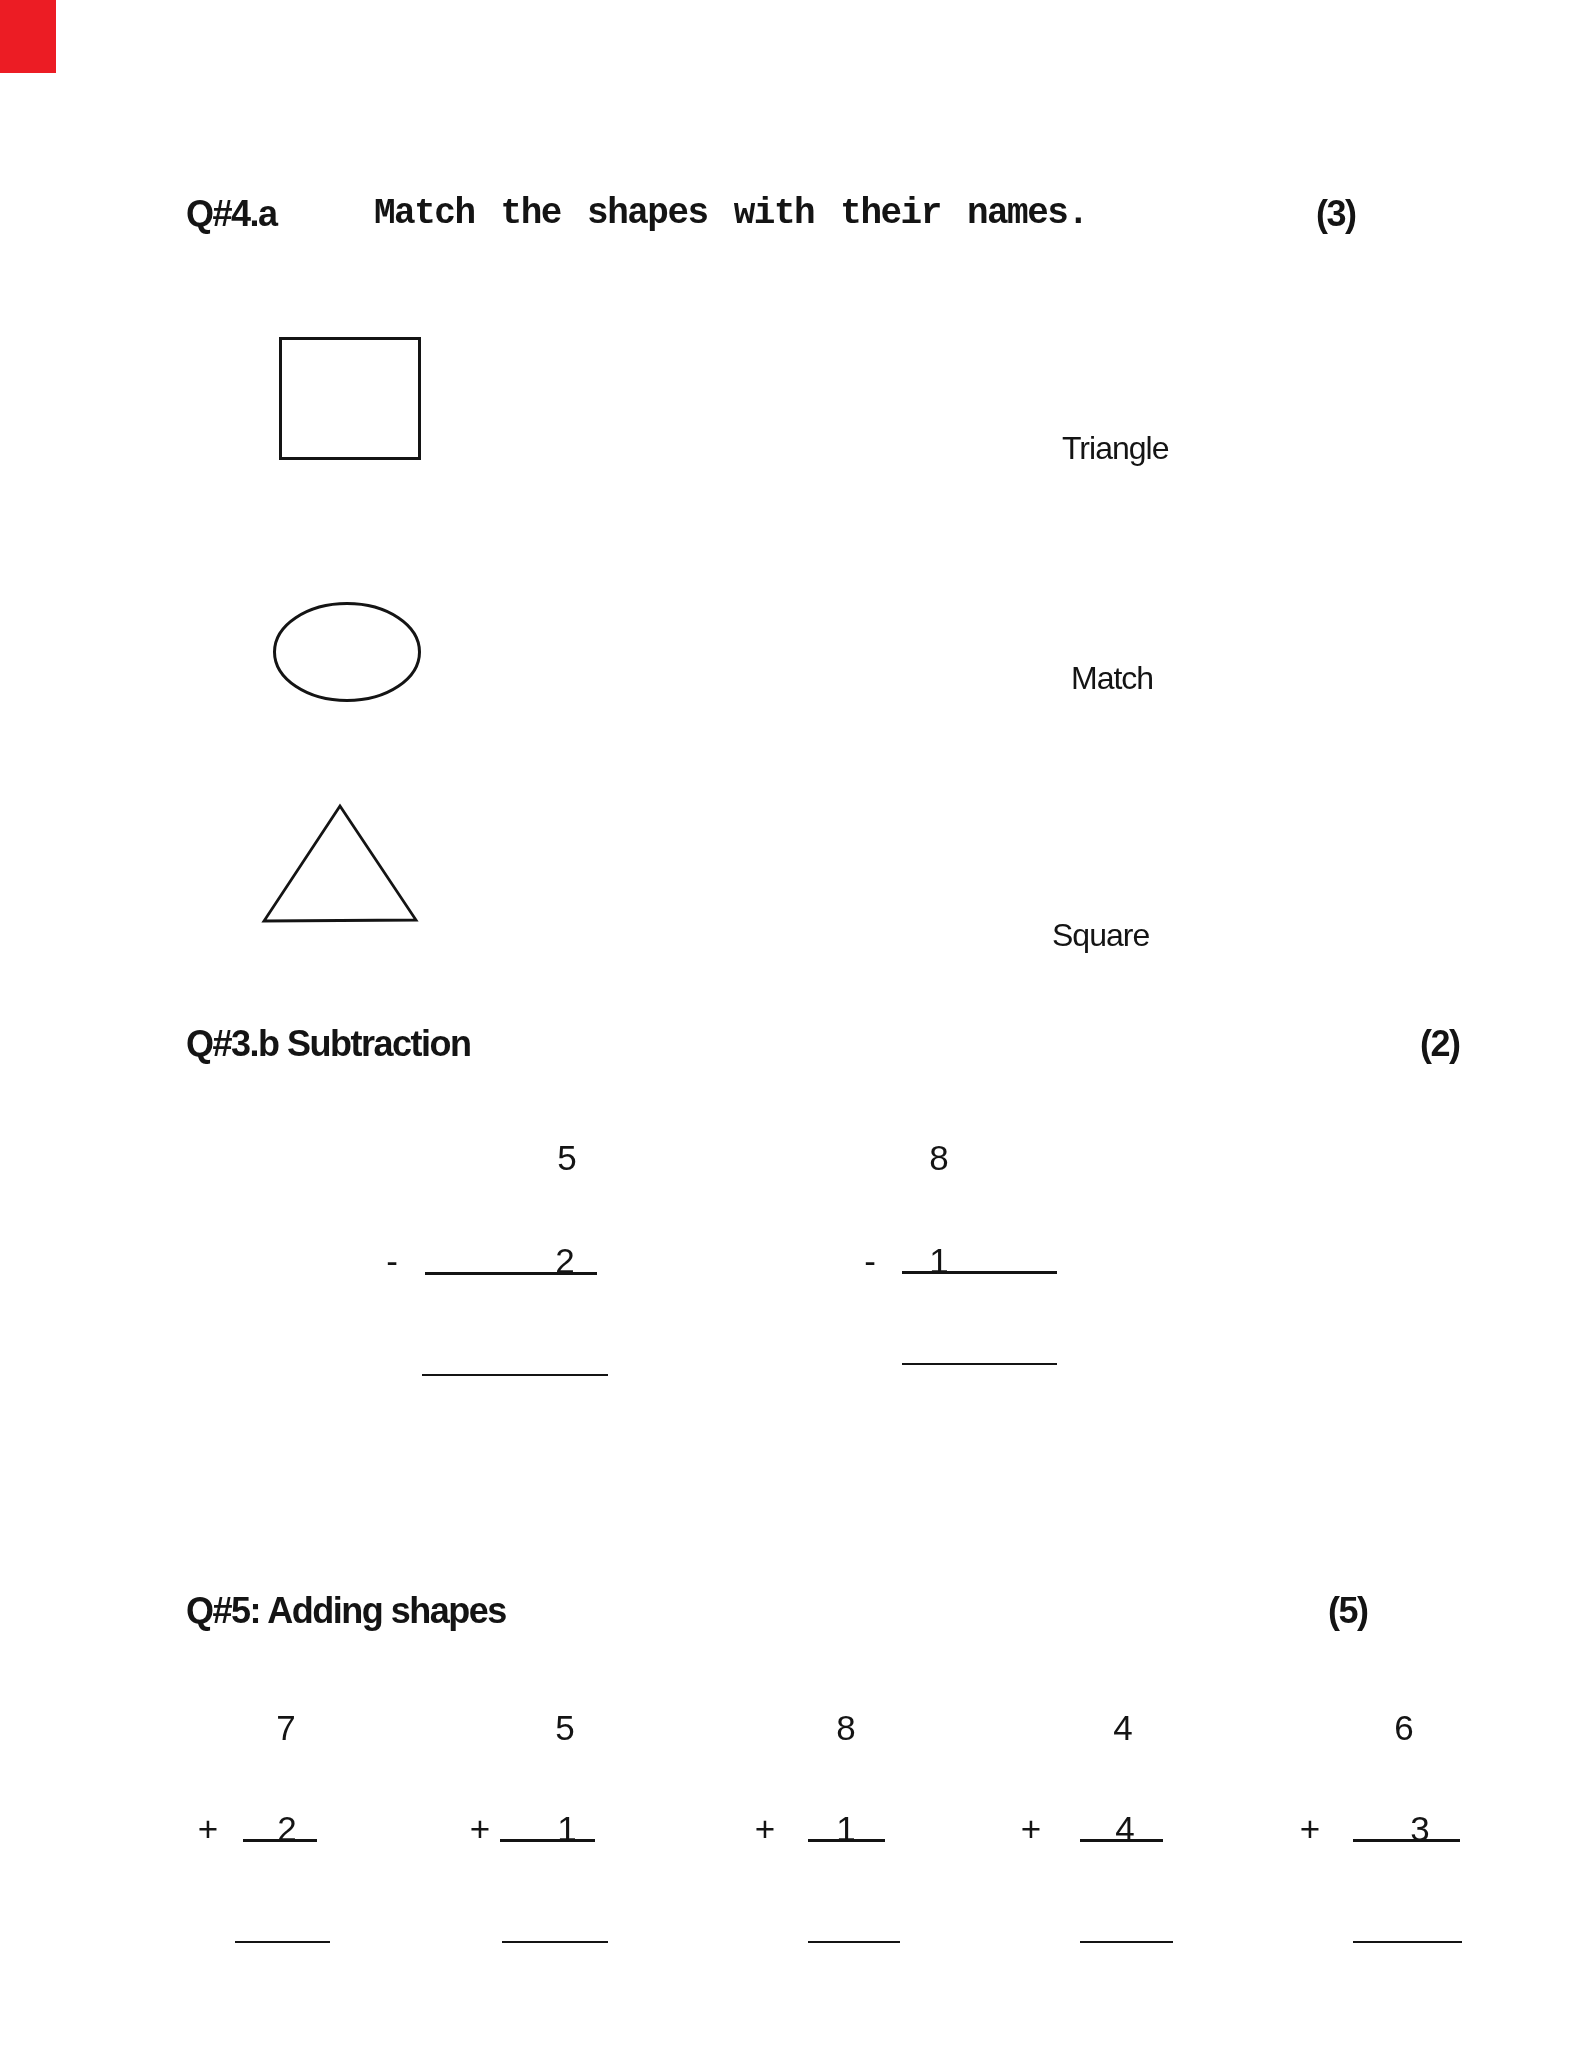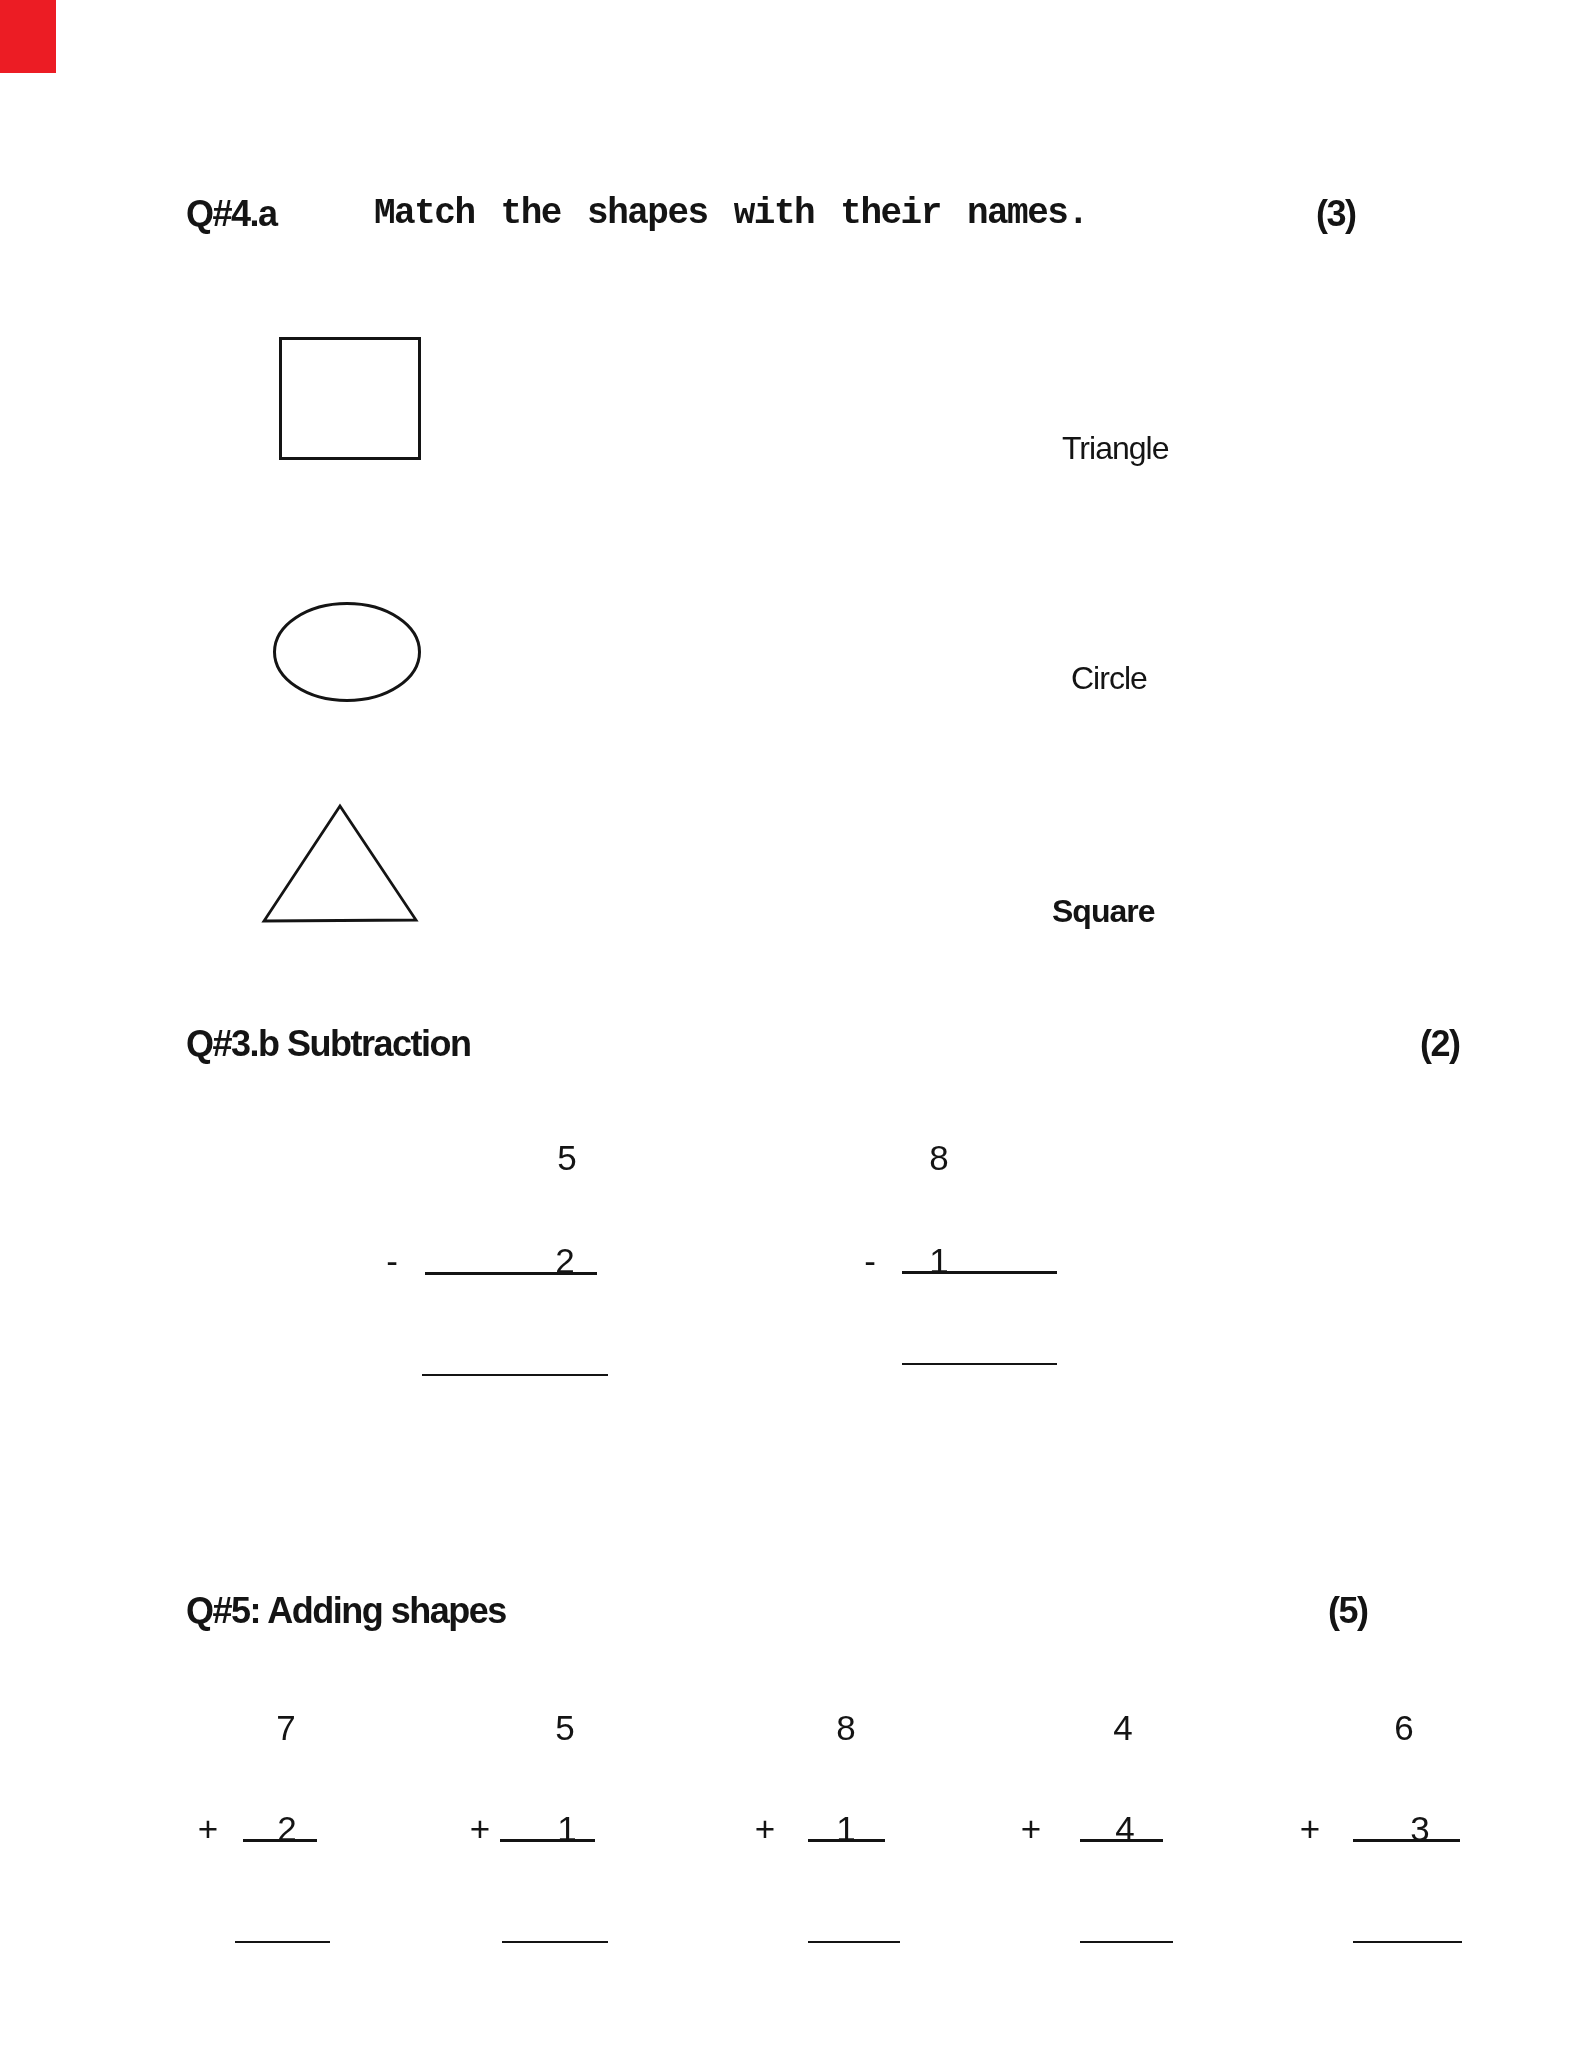--- a/index.html
+++ b/index.html
@@ -35,22 +35,22 @@
 
 <svg style="left:271px;top:600px;" width="152" height="104" viewBox="0 0 152 104">
   <ellipse class="stroke" cx="76" cy="52" rx="72.5" ry="48.5" stroke-width="3"></ellipse>
 </svg>
 
 <svg style="left:258px;top:802px;" width="164" height="124" viewBox="0 0 164 124">
   <polygon class="stroke" points="82,4 6,119 158,118" stroke-width="2.8"></polygon>
 </svg>
 
 <div class="abs lbl" style="left:1062px;top:424px;">Triangle</div>
-<div class="abs lbl" style="left:1071px;top:654px;">Circle</div>
-<div class="abs lbl" style="left:1052px;top:887px;font-weight:bold;">Square</div>
+<div class="abs lbl" style="left:1071px;top:654px;">Match</div>
+<div class="abs lbl" style="left:1052px;top:911px;">Square</div>
 
 <div class="abs h" style="left:186px;top:1026px;">Q#3.b Subtraction</div>
 <div class="abs h" style="left:1420px;top:1026px;">(2)</div>
 
 <div>
   <div class="abs num" style="left:547px;top:1140px;">5</div>
   <div class="abs op" style="left:372px;top:1243px;">-</div>
   <div class="abs num" style="left:545px;top:1243px;">2</div>
   <div class="rule" style="left:425px;top:1272px;width:172px;"></div>
   <div class="rule thin" style="left:422px;top:1374px;width:186px;"></div>

